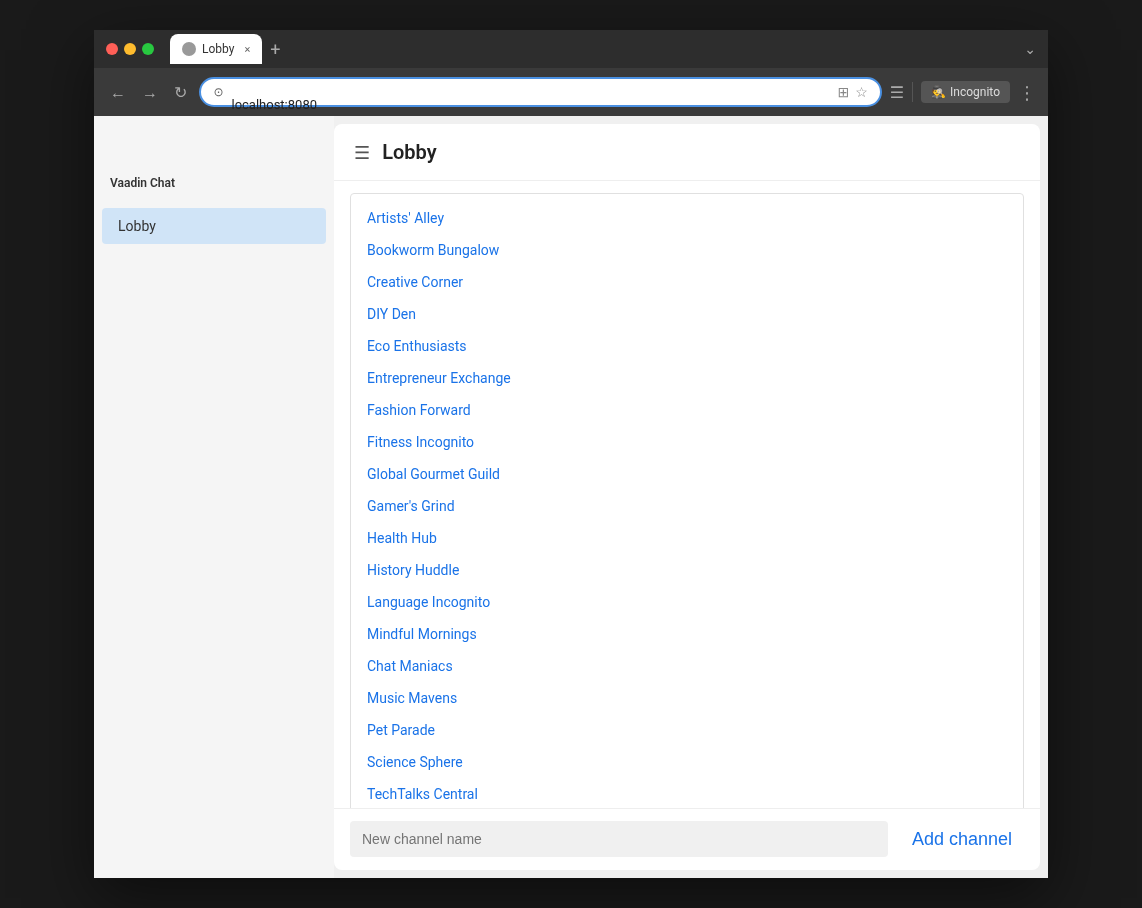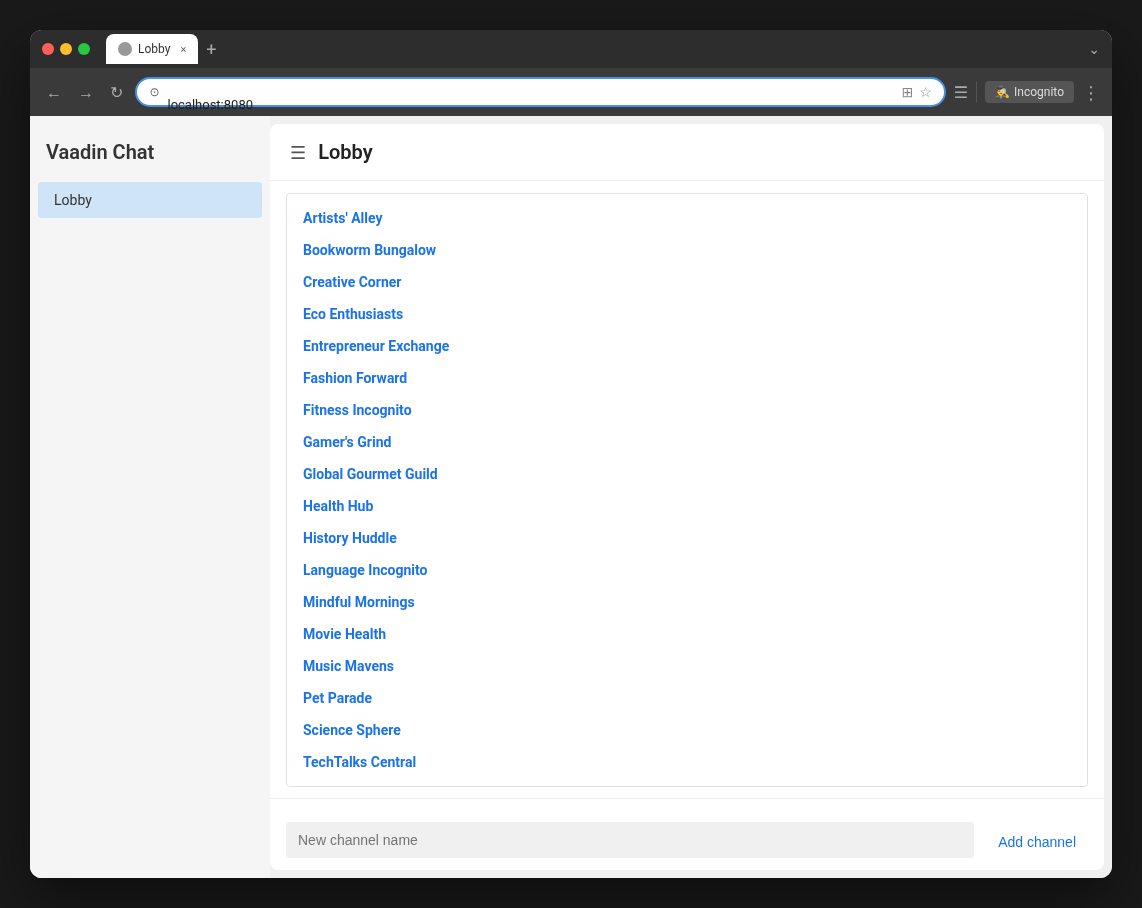--- a/index.html
+++ b/index.html
@@ -6,24 +6,24 @@
     body {
       background: #1a1a1a;
       font-family: -apple-system, BlinkMacSystemFont, 'Segoe UI', Roboto, sans-serif;
       display: flex;
       justify-content: center;
       align-items: center;
       min-height: 100vh;
     }
 
     .browser-window {
-      width: 1082px;
+      width: 954px;
       height: 848px;
       background: #f0abfc;
-      border-radius: 12px;
+      border-radius: 0;
       overflow: hidden;
       box-shadow: 0 20px 60px rgba(0,0,0,0.5);
       display: flex;
       flex-direction: column;
     }
 
     
     .title-bar {
       background: #2d2d2d;
       height: 38px;
@@ -185,24 +185,25 @@
     
     .sidebar {
       width: 240px;
       background: #f5f5f5;
       flex-shrink: 0;
       padding: 16px 0;
       display: flex;
       flex-direction: column;
     }
     .sidebar-title {
-      font-size: 20px;
+      font-size: 12px;
       font-weight: 600;
       color: #333;
       padding: 8px 16px 16px;
+      margin-top: 36px;
     }
     .sidebar-item {
       padding: 10px 16px;
       font-size: 14px;
       color: #333;
       cursor: pointer;
       border-radius: 4px;
       margin: 2px 8px;
     }
     .sidebar-item.active {
@@ -253,52 +254,50 @@
       overflow: hidden;
     }
 
     .channel-item {
       padding: 8px 16px;
       font-size: 14px;
       color: #1a73e8;
       cursor: pointer;
       text-decoration: none;
       display: block;
-      font-weight: bold;
     }
 
     
     .add-channel-bar {
       display: flex;
-      align-items: flex-end;
+      align-items: flex-start;
       padding: 12px 16px;
       gap: 12px;
       border-top: 1px solid #eee;
       flex-shrink: 0;
     }
     .channel-name-input {
       flex: 1;
       height: 36px;
       border: none;
       background: #f0f0f0;
       border-radius: 4px;
       padding: 0 12px;
       font-size: 14px;
       color: #888;
       outline: none;
     }
     .add-channel-btn {
       background: none;
       border: none;
       color: #1a73e8;
-      font-size: 14px;
+      font-size: 18px;
       cursor: pointer;
       padding: 8px 12px;
       white-space: nowrap;
-      margin-top: 15px;
     }
   </style>
 </head>
 <body>
 
 <div class="browser-window">
 
   <div class="title-bar">
     <div class="traffic-lights">
       <div class="traffic-light red"></div>
@@ -353,31 +352,32 @@
         <span class="menu-icon">☰</span>
         <span class="main-title">Lobby</span>
       </div>
 
       <div class="channel-list-container">
         <div class="channel-list" id="channel-list">
 
         <a class="channel-item" href="#">Artists' Alley</a>
             <a class="channel-item" href="#">Bookworm Bungalow</a>
             <a class="channel-item" href="#">Creative Corner</a>
+            <a class="channel-item" href="#">DIY Den</a>
             <a class="channel-item" href="#">Eco Enthusiasts</a>
             <a class="channel-item" href="#">Entrepreneur Exchange</a>
             <a class="channel-item" href="#">Fashion Forward</a>
             <a class="channel-item" href="#">Fitness Incognito</a>
+            <a class="channel-item" href="#">Global Gourmet Guild</a>
             <a class="channel-item" href="#">Gamer's Grind</a>
-            <a class="channel-item" href="#">Global Gourmet Guild</a>
             <a class="channel-item" href="#">Health Hub</a>
             <a class="channel-item" href="#">History Huddle</a>
             <a class="channel-item" href="#">Language Incognito</a>
             <a class="channel-item" href="#">Mindful Mornings</a>
-            <a class="channel-item" href="#">Movie Health</a>
+            <a class="channel-item" href="#">Chat Maniacs</a>
             <a class="channel-item" href="#">Music Mavens</a>
             <a class="channel-item" href="#">Pet Parade</a>
             <a class="channel-item" href="#">Science Sphere</a>
             <a class="channel-item" href="#">TechTalks Central</a>
           </div>
       </div>
 
       <div class="add-channel-bar">
         <input class="channel-name-input" type="text" placeholder="New channel name" style="">
         <button class="add-channel-btn">Add channel</button>

